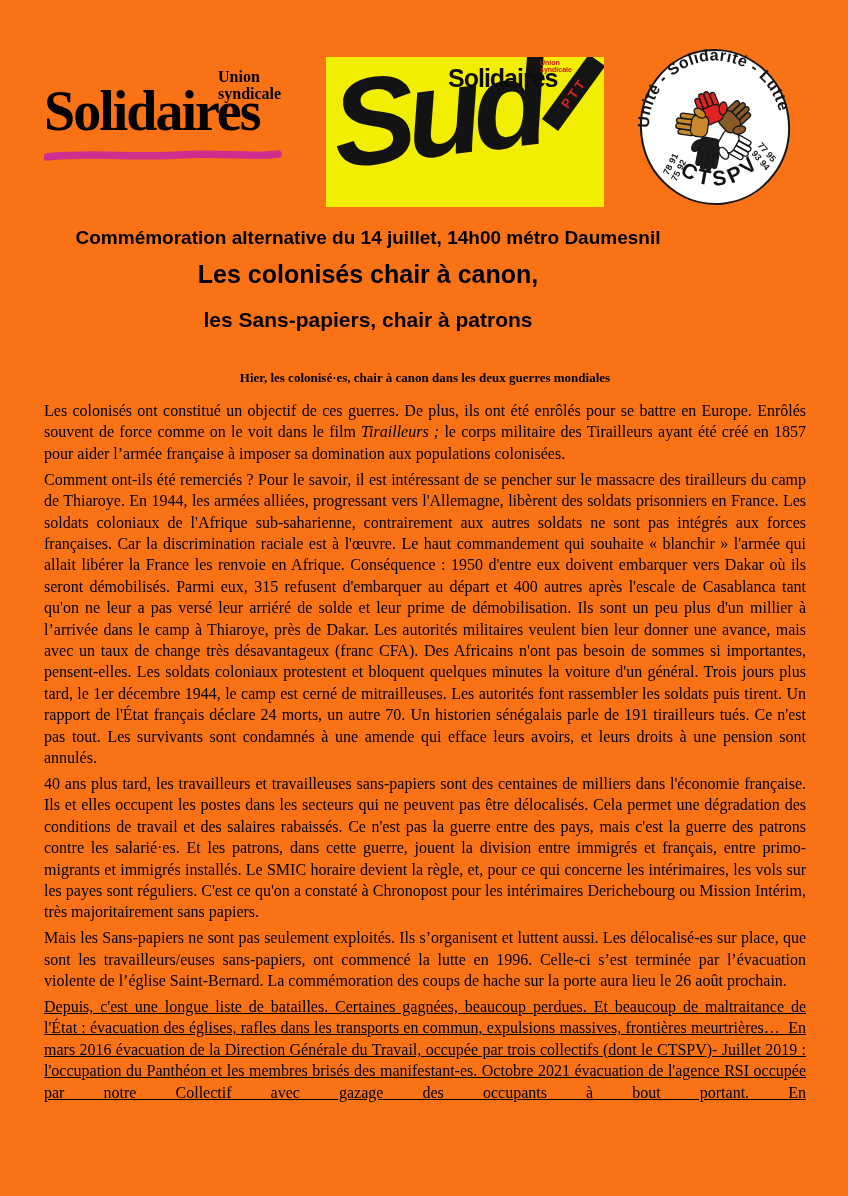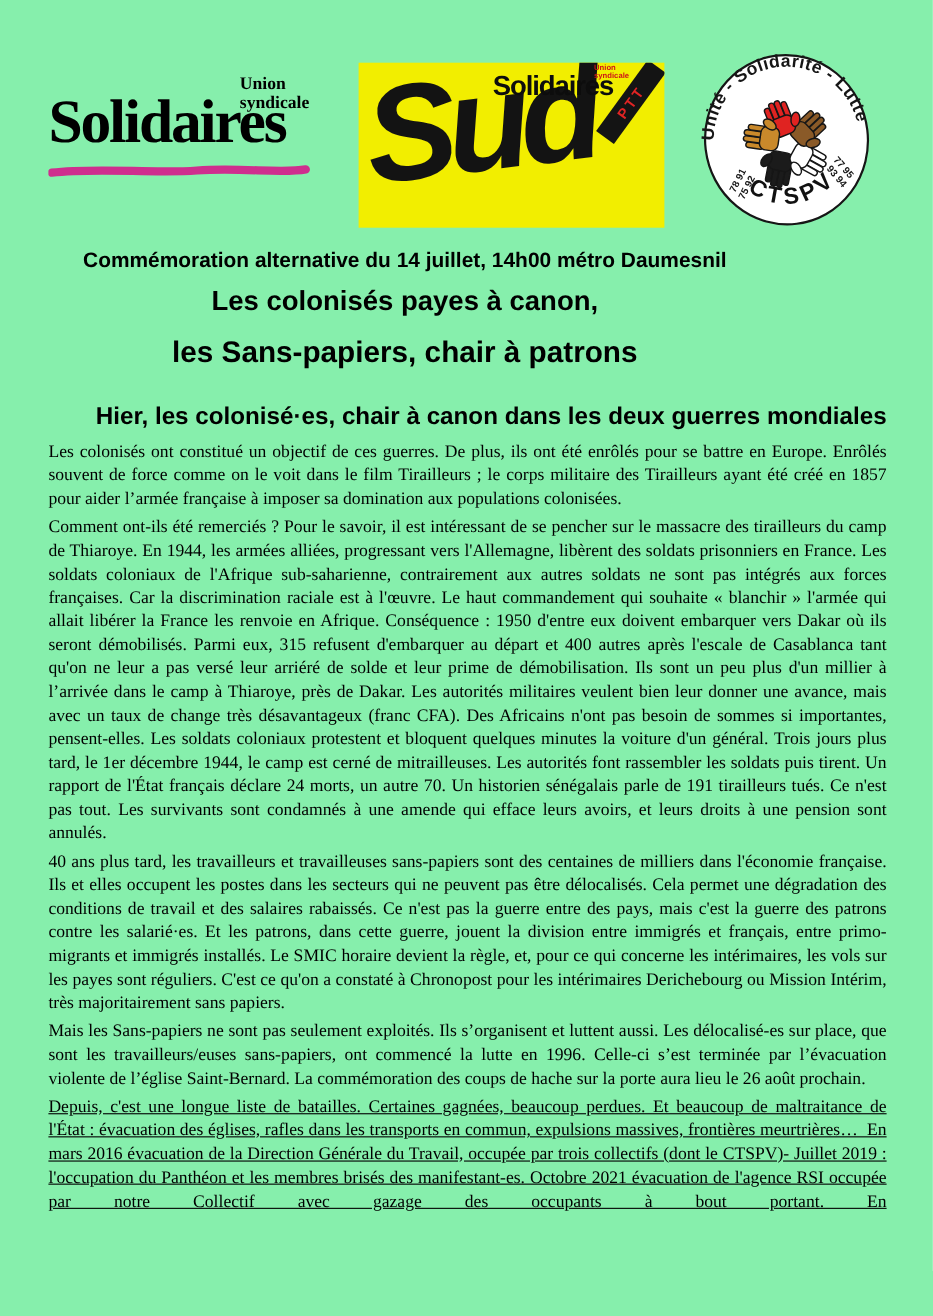--- a/index.html
+++ b/index.html
@@ -1,18 +1,18 @@
 <!DOCTYPE html>
 <html><head>
 <meta charset="utf-8">
 <style>
   html,body{margin:0;padding:0;background:#fff;}
   body{width:848px;height:1196px;position:relative;overflow:hidden;
        font-family:"Liberation Serif",serif;color:#000;}
-  .page{position:absolute;inset:0;background:#86efac;}
+  .page{position:absolute;inset:0;background:#f97316;}
 
   
   .logo-solidaires{position:absolute;left:44px;top:56px;width:242px;height:114px;}
   .soli-union{position:absolute;left:174px;top:12px;font-family:"Liberation Serif",serif;
               font-weight:bold;font-size:16px;line-height:17px;}
   .soli-word{position:absolute;left:0;top:26px;font-family:"Liberation Serif",serif;
              font-weight:bold;font-size:56px;line-height:58px;letter-spacing:-2px;}
   .pink-line{position:absolute;left:0;top:92px;}
 
   
@@ -32,31 +32,31 @@
                  font-size:13px;letter-spacing:3px;}
 
   
   .logo-ctspv{position:absolute;left:636px;top:46px;}
 
   
   .titles{position:absolute;left:0;top:226px;width:736px;text-align:center;
           font-family:"Liberation Sans",sans-serif;font-weight:bold;}
   .kicker{font-size:19px;line-height:24px;}
   .title1{font-size:25px;line-height:32px;margin-top:8px;}
-  .title2{font-size:27px;line-height:32px;margin-top:14px;}
+  .title2{font-size:21px;line-height:32px;margin-top:14px;}
 
   
   .content{position:absolute;left:44px;top:364px;width:762px;
            font-size:16px;line-height:21.4px;text-align:justify;}
-  .content h2{font-family:Liberation Sans, sans-serif;font-weight:bold;
-              font-size:22px;line-height:27px;text-align:right;margin:0 0 9px;}
+  .content h2{font-family:Liberation Serif, serif;font-weight:bold;
+              font-size:13px;line-height:27px;text-align:center;margin:0 0 9px;}
   .content h2.second{margin:10px 0 6px;}
   .content p{margin:0 0 4.5px;}
   .content p.cut{text-align-last:justify;margin-bottom:0;text-decoration:underline;}
-  .it{}
+  .it{font-style:italic;}
 </style>
 </head>
 <body>
 
 <div class="page">
 
   <div>
 
     <div class="logo-solidaires">
       <div class="soli-union">
@@ -128,21 +128,21 @@
           <g transform="rotate(285)">
               <use href="#hand" transform="translate(3,-7)" fill="#c9892b"></use>
             </g>
         </g>
       </g>
     </svg>
   </div>
 
   <div class="titles">
     <div class="kicker">Commémoration alternative du 14 juillet, 14h00 métro Daumesnil</div>
-    <div class="title1">Les colonisés payes à canon,</div>
+    <div class="title1">Les colonisés chair à canon,</div>
     <div class="title2">les Sans-papiers, chair à patrons</div>
   </div>
 
   <div class="content">
 
     <h2>Hier, les colonisé·es, chair à canon dans les deux guerres mondiales</h2>
 
     <p><span>Les colonisés ont constitué un objectif de ces guerres. De plus, ils ont été enrôlés pour se battre en Europe. Enrôlés souvent de force comme on le voit dans le film </span><span class="it">Tirailleurs&nbsp;;</span><span> le corps militaire des Tirailleurs ayant été créé en 1857 pour aider l’armée française à imposer sa domination aux populations colonisées.</span></p>
 
     <p>Comment ont-ils été remerciés&nbsp;? Pour le savoir, il est intéressant de se pencher sur le massacre des tirailleurs du camp de Thiaroye. En 1944, les armées alliées, progressant vers l'Allemagne, libèrent des soldats prisonniers en France. Les soldats coloniaux de l'Afrique sub-saharienne, contrairement aux autres soldats ne sont pas intégrés aux forces françaises. Car la discrimination raciale est à l'œuvre. Le haut commandement qui souhaite «&nbsp;blanchir&nbsp;» l'armée qui allait libérer la France les renvoie en Afrique. Conséquence&nbsp;: 1950 d'entre eux doivent embarquer vers Dakar où ils seront démobilisés. Parmi eux, 315 refusent d'embarquer au départ et 400 autres après l'escale de Casablanca tant qu'on ne leur a pas versé leur arriéré de solde et leur prime de démobilisation. Ils sont un peu plus d'un millier à l’arrivée dans le camp à Thiaroye, près de Dakar. Les autorités militaires veulent bien leur donner une avance, mais avec un taux de change très désavantageux (franc CFA). Des Africains n'ont pas besoin de sommes si importantes, pensent-elles. Les soldats coloniaux protestent et bloquent quelques minutes la voiture d'un général. Trois jours plus tard, le 1er décembre 1944, le camp est cerné de mitrailleuses. Les autorités font rassembler les soldats puis tirent. Un rapport de l'État français déclare 24 morts, un autre 70. Un historien sénégalais parle de 191 tirailleurs tués. Ce n'est pas tout. Les survivants sont condamnés à une amende qui efface leurs avoirs, et leurs droits à une pension sont annulés.</p>

